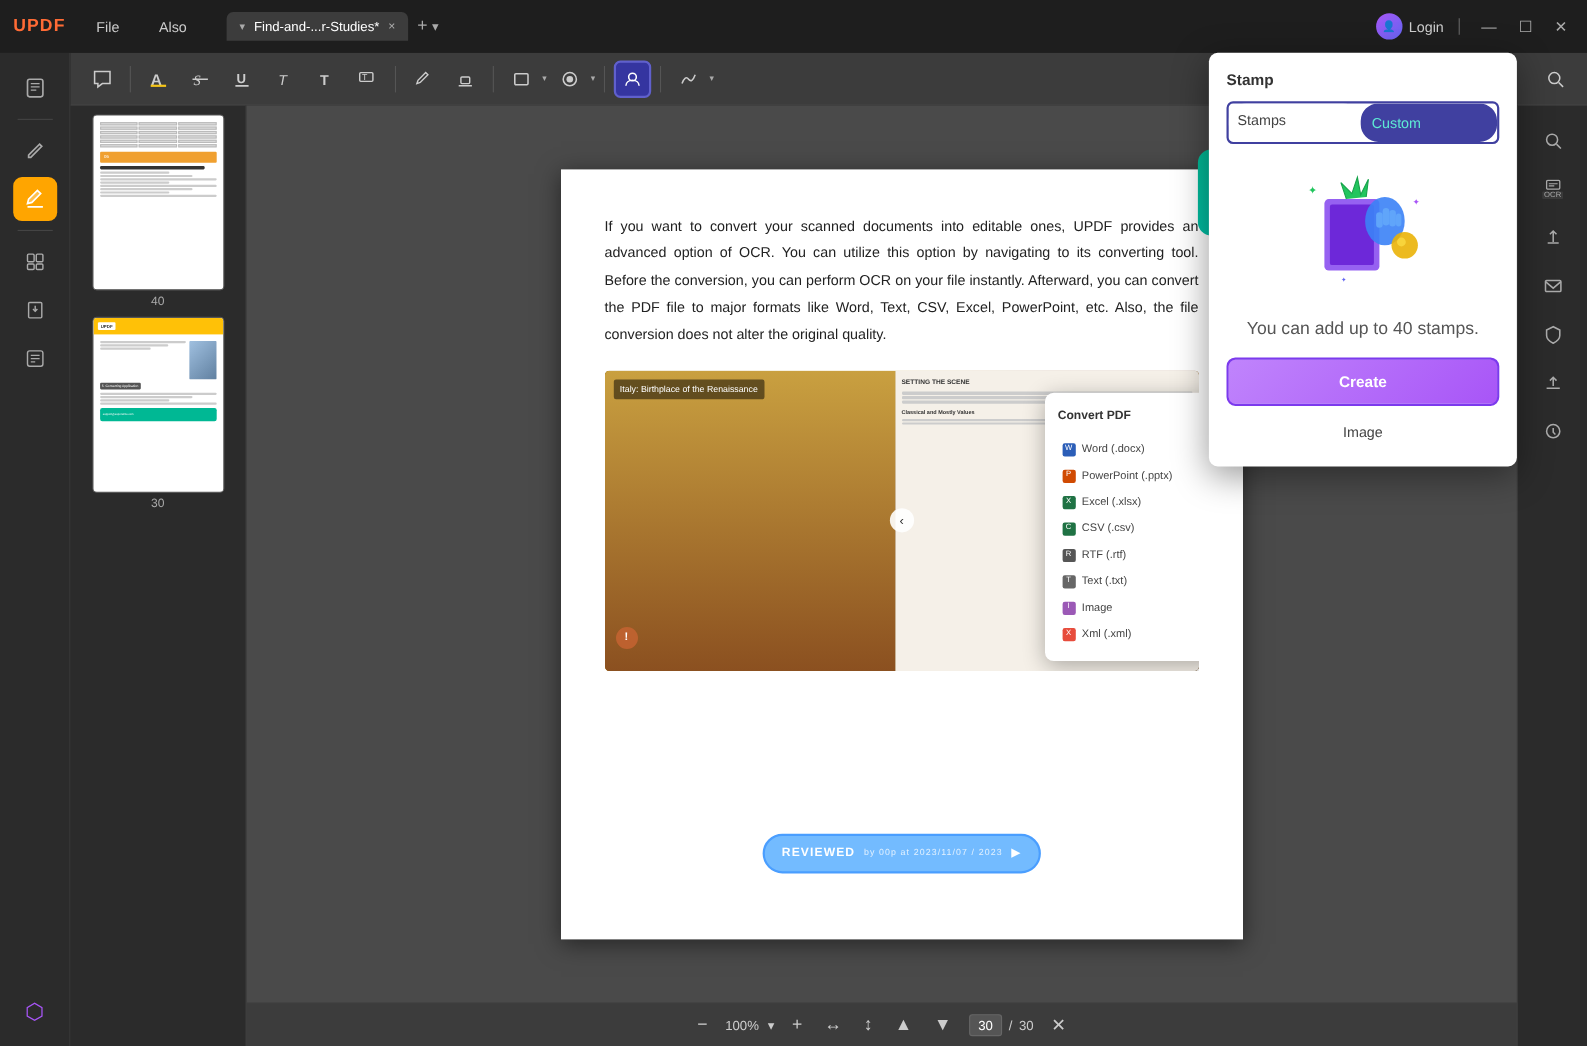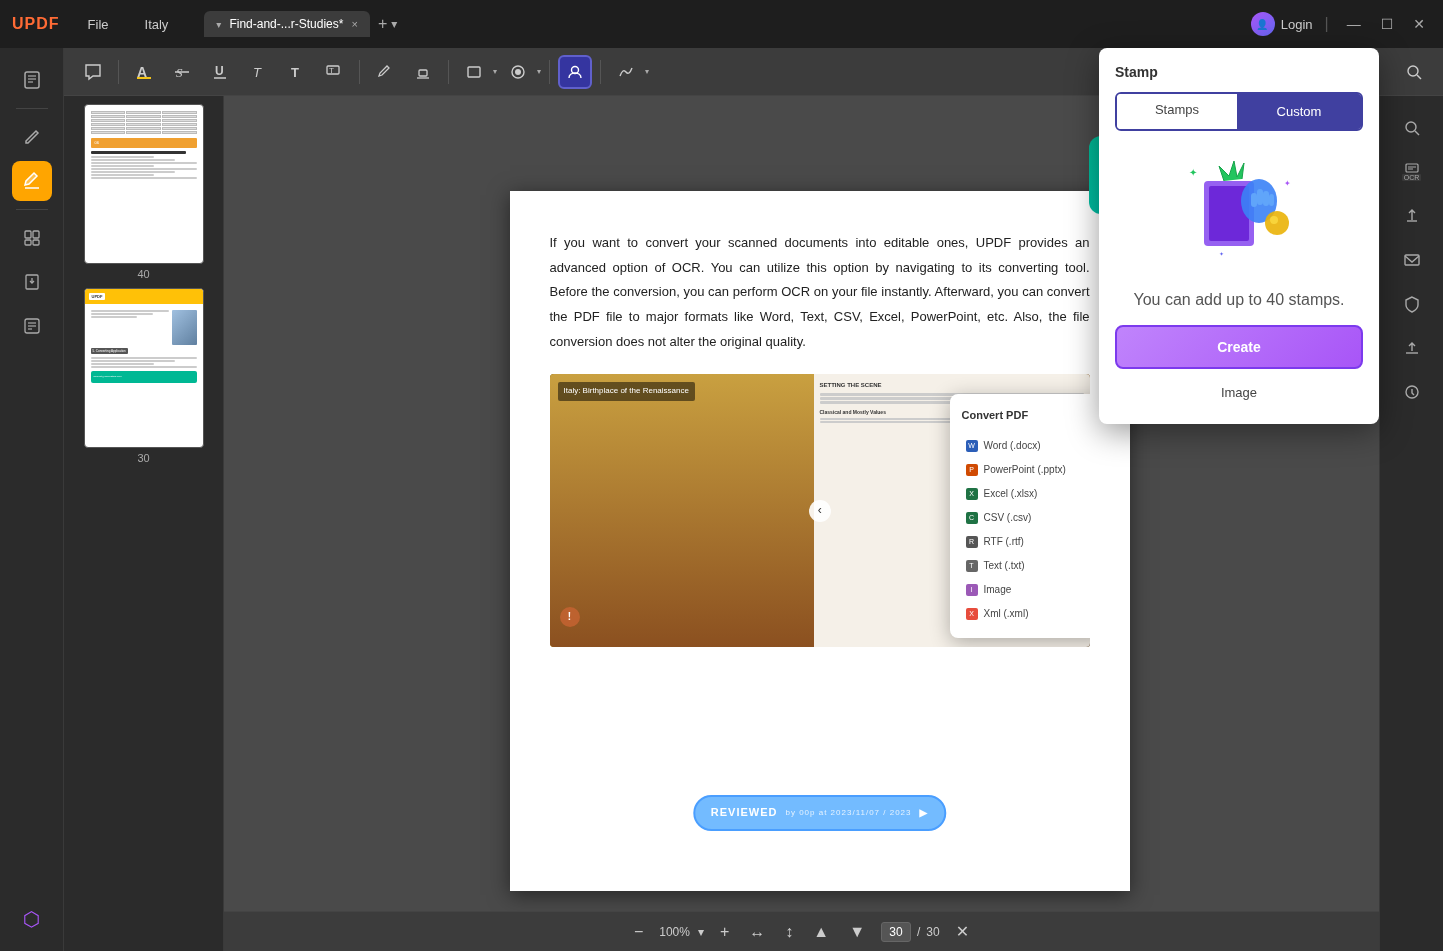--- a/index.html
+++ b/index.html
@@ -268,21 +268,21 @@
       background: #4a4a4a;
       overflow: hidden;
       position: relative;
       display: flex;
       flex-direction: column;
     }
     .doc-scroll {
       flex: 1;
       overflow: hidden;
       display: flex;
-      align-items: flex-end;
+      align-items: center;
       justify-content: center;
       padding: 20px;
       position: relative;
       margin-left: 36px;
     }
     .doc-page {
       background: white;
       width: 620px;
       min-height: 700px;
       box-shadow: 0 4px 20px rgba(0,0,0,0.5);
@@ -466,29 +466,30 @@
       display: flex;
       gap: 0;
       margin-bottom: 16px;
       border: 2px solid #4040a0;
       border-radius: 6px;
       overflow: hidden;
     }
     .stamp-tab {
       flex: 1;
       padding: 8px;
-      text-align: center;
+      text-align: left;
       font-size: 13px;
       cursor: pointer;
       color: #444;
       background: white;
+      border-radius: 16px;
     }
     .stamp-tab.active {
       background: #4040a0;
-      color: #ffffff;
+      color: #5eead4;
       border: 2px solid #4040a0;
     }
     .stamp-illustration {
       display: flex;
       justify-content: center;
       margin: 20px 0;
     }
     .stamp-info {
       text-align: center;
       font-size: 16px;
@@ -540,21 +541,21 @@
   </style>
 </head>
 <body>
 
 <div class="titlebar">
   <div class="titlebar-logo">
     <span>UP</span><span style="color:#ff6b35">DF</span>
   </div>
   <div class="titlebar-menu">
     <div class="titlebar-menu-item">File</div>
-    <div class="titlebar-menu-item">Italy</div>
+    <div class="titlebar-menu-item">Also</div>
   </div>
   <div class="tab-bar">
     <div class="tab">
       <span class="tab-dropdown">▾</span>
       <span>Find-and-...r-Studies*</span>
       <span class="tab-close">×</span>
     </div>
     <div class="tab-add">+</div>
     <div class="tab-more">▾</div>
   </div>

